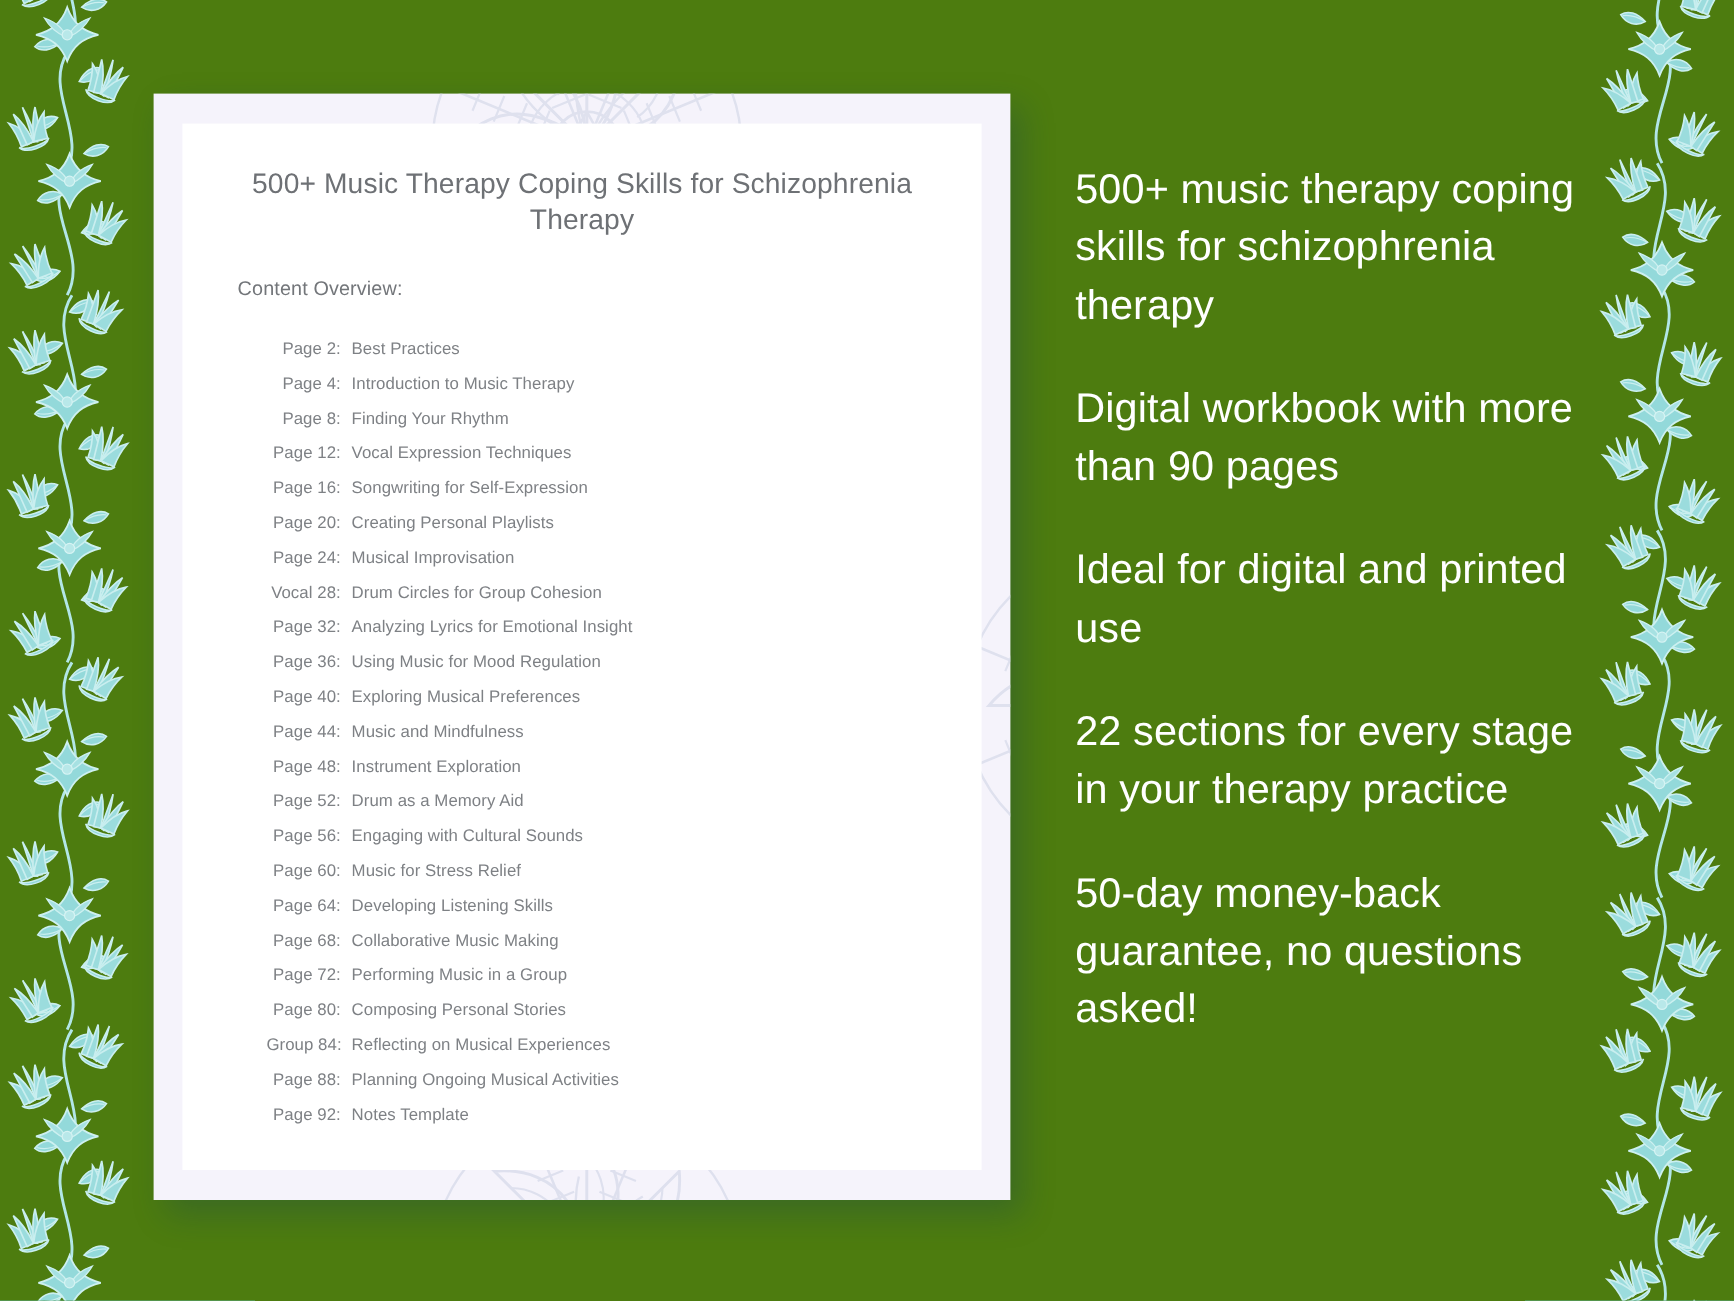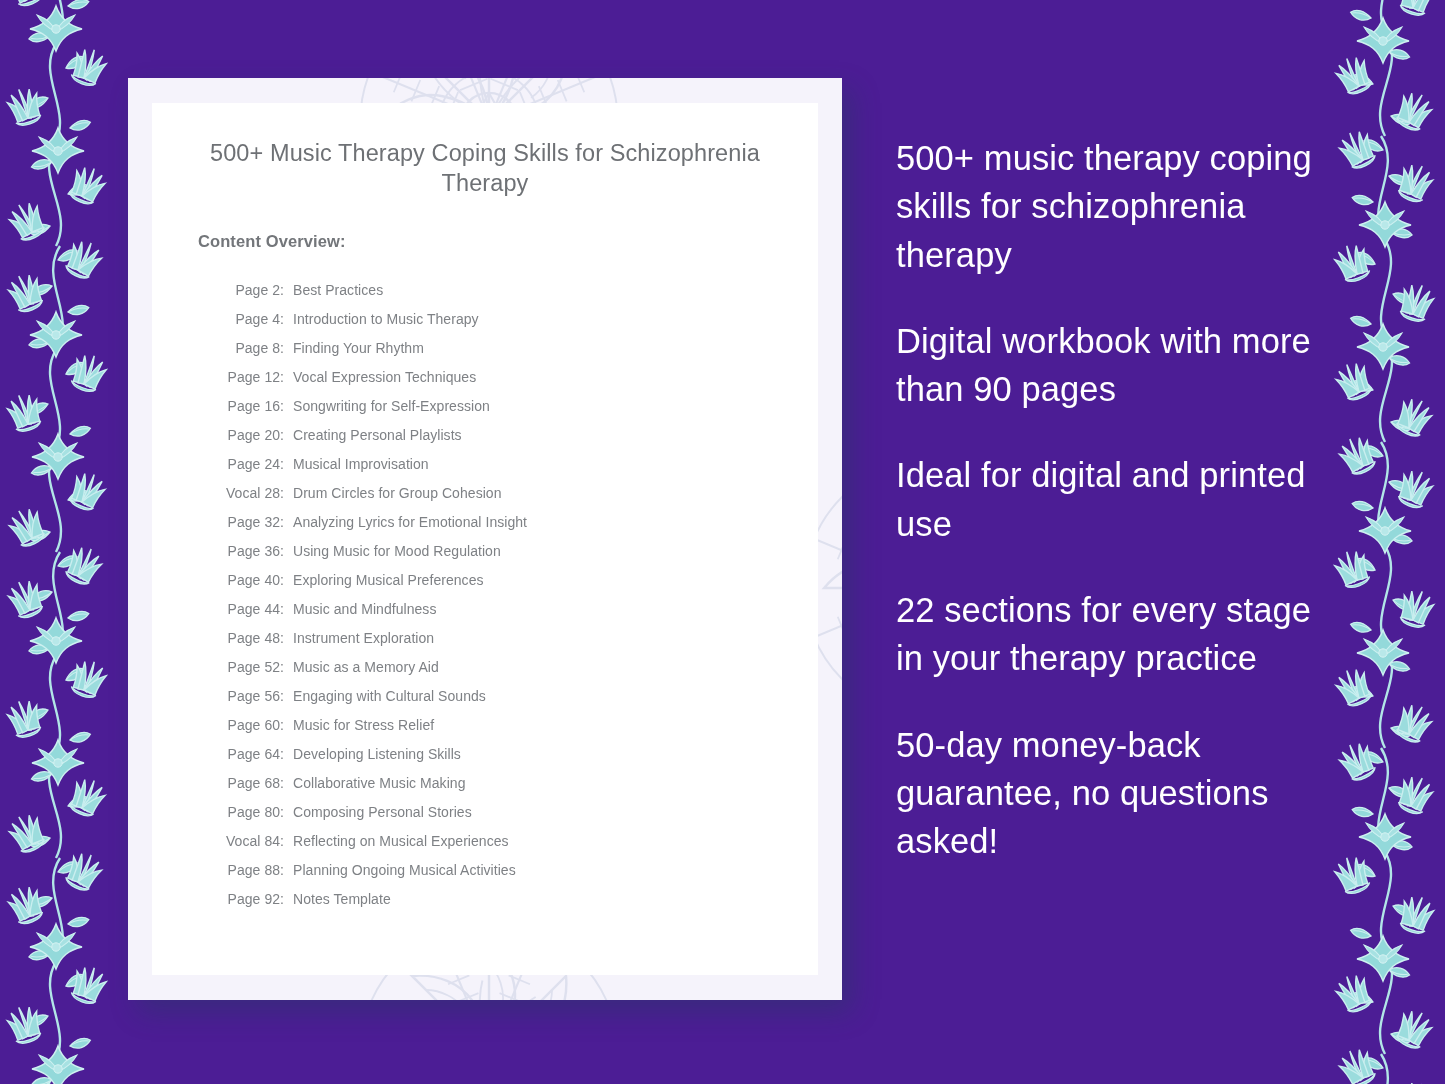--- a/index.html
+++ b/index.html
@@ -12,21 +12,21 @@
     height: 1084px;
     overflow: hidden;
     font-family: "Liberation Sans", sans-serif;
     background: #62cccf;
   }
 
   #canvas {
     position: relative;
     width: 1445px;
     height: 1084px;
-    background: #4c1d95;
+    background: #4d7c0f;
     overflow: hidden;
   }
 
   
   .floral-band {
     position: absolute;
     top: -20px;
     height: 1124px;
     width: 160px;
     opacity: 1;
@@ -73,21 +73,21 @@
     line-height: 1.26;
     color: #6e7175;
     text-align: center;
     letter-spacing: 0.1px;
   }
 
   #overview-label {
     margin: 0;
     padding: 34px 0 0 46px;
     font-size: 16.5px;
-    font-weight: 700;
+    font-weight: 400;
     color: #73767a;
     letter-spacing: 0.1px;
   }
 
   #toc-list {
     list-style: none;
     margin: 0;
     padding: 18px 0 0 70px;
   }
   .toc-row {
@@ -292,44 +292,48 @@
           <li class="toc-row">
             <span class="toc-pagelabel">Page 44:</span>
             <span class="toc-title">Music and Mindfulness</span>
           </li>
           <li class="toc-row">
             <span class="toc-pagelabel">Page 48:</span>
             <span class="toc-title">Instrument Exploration</span>
           </li>
           <li class="toc-row">
             <span class="toc-pagelabel">Page 52:</span>
-            <span class="toc-title">Music as a Memory Aid</span>
+            <span class="toc-title">Drum as a Memory Aid</span>
           </li>
           <li class="toc-row">
             <span class="toc-pagelabel">Page 56:</span>
             <span class="toc-title">Engaging with Cultural Sounds</span>
           </li>
           <li class="toc-row">
             <span class="toc-pagelabel">Page 60:</span>
             <span class="toc-title">Music for Stress Relief</span>
           </li>
           <li class="toc-row">
             <span class="toc-pagelabel">Page 64:</span>
             <span class="toc-title">Developing Listening Skills</span>
           </li>
           <li class="toc-row">
             <span class="toc-pagelabel">Page 68:</span>
             <span class="toc-title">Collaborative Music Making</span>
           </li>
           <li class="toc-row">
+            <span class="toc-pagelabel">Page 72:</span>
+            <span class="toc-title">Performing Music in a Group</span>
+          </li>
+          <li class="toc-row">
             <span class="toc-pagelabel">Page 80:</span>
             <span class="toc-title">Composing Personal Stories</span>
           </li>
           <li class="toc-row">
-            <span class="toc-pagelabel">Vocal 84:</span>
+            <span class="toc-pagelabel">Group 84:</span>
             <span class="toc-title">Reflecting on Musical Experiences</span>
           </li>
           <li class="toc-row">
             <span class="toc-pagelabel">Page 88:</span>
             <span class="toc-title">Planning Ongoing Musical Activities</span>
           </li>
           <li class="toc-row">
             <span class="toc-pagelabel">Page 92:</span>
             <span class="toc-title">Notes Template</span>
           </li>

